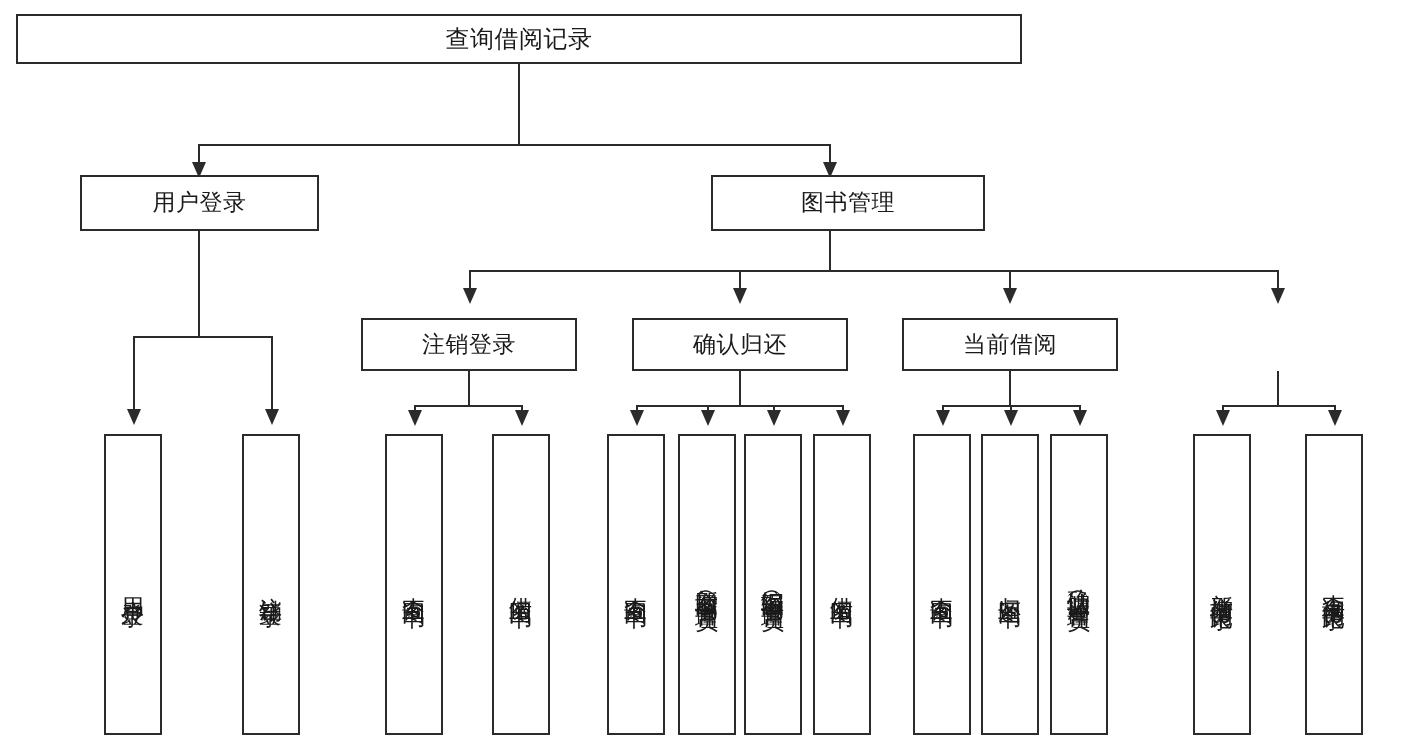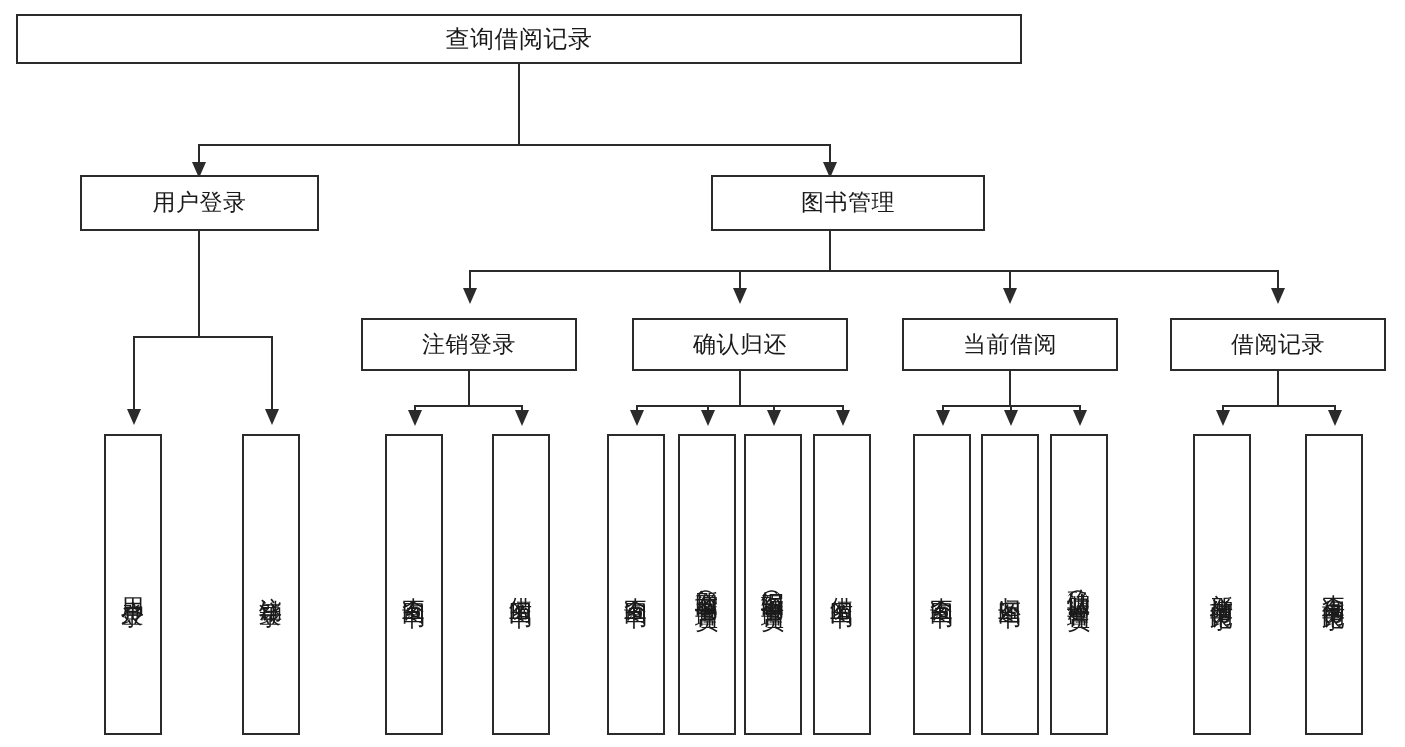--- a/index.html
+++ b/index.html
@@ -125,23 +125,20 @@
 
   <div class="node h" style="left:361px; top:318px; width:216px; height:53px;">
     <span>注销登录</span>
   </div>
   <div class="node h" style="left:632px; top:318px; width:216px; height:53px;">
     <span>确认归还</span>
   </div>
   <div class="node h" style="left:902px; top:318px; width:216px; height:53px;">
     <span>当前借阅</span>
   </div>
-  <div class="node h" style="left:1170px; top:318px; width:216px; height:53px;">
-    <span>借阅记录</span>
-  </div>
 
   <div class="vline" style="left:468px; top:371px; height:35px;"></div>
   <div class="hline" style="left:414px; top:405px; width:108px;"></div>
   <div class="vline" style="left:414px; top:405px; height:10px;"></div>
   <div class="arrow" style="left:408px; top:410px;"></div>
   <div class="vline" style="left:521px; top:405px; height:10px;"></div>
   <div class="arrow" style="left:515px; top:410px;"></div>
 
   <div class="vline" style="left:739px; top:371px; height:35px;"></div>
   <div class="hline" style="left:636px; top:405px; width:207px;"></div>

